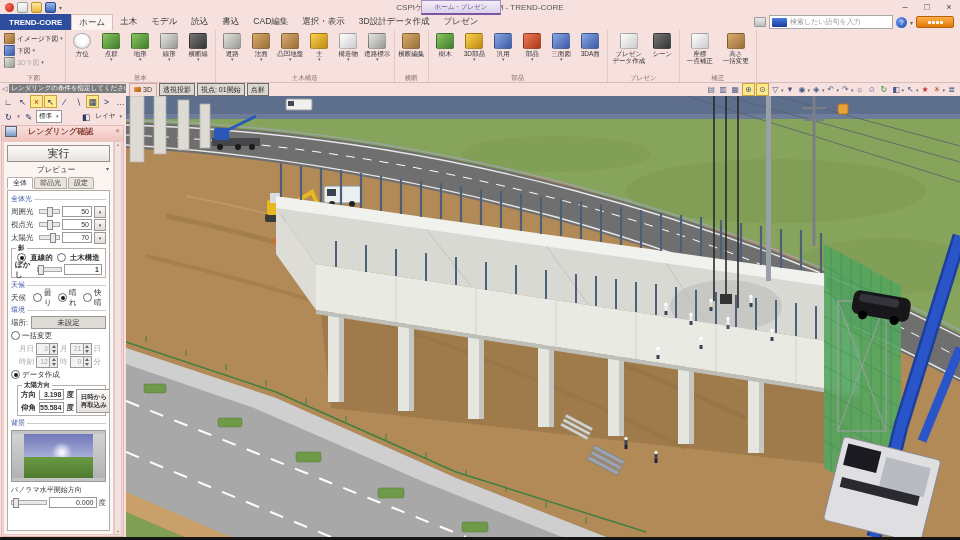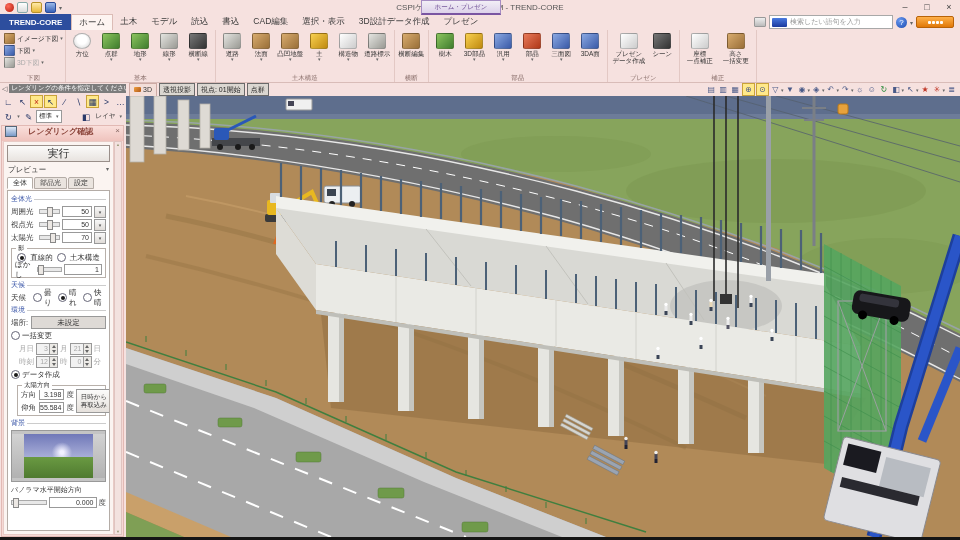--- a/index.html
+++ b/index.html
@@ -85,40 +85,40 @@
   .phead{height:15px;background:linear-gradient(#fadfdb,#efc3bd);display:flex;align-items:flex-start;gap:11px;padding:0 3px;
          color:#8a4238;font-weight:bold;font-size:8px;flex:none;}
   .pic{width:10px;height:9px;background:linear-gradient(#dfe9f6,#7a9ac8);border:1px solid #567;flex:none;}
   .pclose{margin-left:auto;color:#8a6a66;font-size:8px;font-weight:normal;}
   .pbodywrap{flex:1;display:flex;min-height:0;margin:0 1px 1px;}
   .pbody{flex:1;background:#fbf4f1;border:1px solid #e8cbc6;padding:3px;display:flex;flex-direction:column;gap:2px;overflow:hidden;}
   .pscroll{width:6px;background:#f3e2df;border:1px solid #e0c4c0;display:flex;flex-direction:column;justify-content:space-between;
            align-items:center;font-size:4px;color:#997;flex:none;}
   .runbtn{height:15px;background:linear-gradient(#fbfbfa,#e8e3df);border:1px solid #9a8f8a;display:flex;align-items:center;
           justify-content:center;font-size:11px;flex:none;}
-  .prevhdr{display:flex;font-size:7.5px;padding:1px 1px 0;flex:none;}
+  .prevhdr{display:flex;font-size:7.5px;padding:1px 1px 0;flex:none;margin-left:29px;}
   .prevhdr .pcaret{margin-left:auto;font-size:6px;color:#666;}
   .ptabs{display:flex;height:12px;flex:none;margin-bottom:-1px;position:relative;z-index:1;}
   .ptab{padding:0 5px;display:flex;align-items:center;border:1px solid #b4aca6;background:#eae4df;margin-right:1px;
         border-radius:2px 2px 0 0;font-size:7px;}
   .ptab.active{background:#fff;border-bottom:1px solid #fff;}
   .pcontent{flex:1;border:1px solid #b4aca6;background:#fff;padding:3px 3px 0;display:flex;flex-direction:column;gap:2px;min-height:0;overflow:hidden;}
   .sect{color:#3a56a8;font-size:7px;display:flex;align-items:center;gap:2px;flex:none;}
   .sect::after{content:"";flex:1;border-top:1px solid #ccc;}
   .lrow{display:flex;align-items:center;gap:2px;height:11px;flex:none;}
   .lbl{width:26px;flex:none;}
   .slider{flex:1;height:3px;background:#e8e8e8;border:1px solid #aaa;position:relative;min-width:12px;}
   .thumb{position:absolute;top:-3px;width:4px;height:8px;background:#ece8e4;border:1px solid #888;}
   .vbox{width:26px;height:9px;border:1px solid #999;background:#fff;font-size:7px;display:flex;align-items:center;
         justify-content:flex-end;padding-right:2px;flex:none;}
   .combo{width:10px;height:10px;border:1px solid #999;background:linear-gradient(#f8f8f8,#e0dcd8);font-size:5px;display:flex;
          align-items:center;justify-content:center;color:#555;flex:none;}
   .radio{width:7px;height:7px;border-radius:50%;border:1px solid #667;background:#fff;position:relative;flex:none;}
   .radio.sel::after{content:"";position:absolute;inset:1.5px;border-radius:50%;background:#1a1a1a;}
-  .groupbox{border:1px solid #b8b0aa;padding:3px 3px 2px;display:flex;flex-direction:column;gap:1px;position:relative;margin-top:3px;flex:none;}
+  .groupbox{border:1px solid #b8b0aa;padding:3px 3px 2px;display:flex;flex-direction:column;gap:1px;position:relative;margin-top:3px;flex:none;font-weight:bold;}
   .gtitle{position:absolute;top:-5px;left:4px;background:#fff;padding:0 2px;font-size:6.5px;}
   .disabled{color:#a8a8a8;}
   .spin{width:20px;height:10px;border:1px solid #999;background:#fff;display:flex;flex:none;}
   .spin.dis{background:#f2f2f2;}
   .sv{flex:1;text-align:right;padding-right:1px;font-size:7px;line-height:10px;}
   .arrows{width:7px;display:flex;flex-direction:column;border-left:1px solid #999;background:#eceae6;}
   .arrows span{flex:1;display:flex;align-items:center;justify-content:center;}
   .tri-u{width:0;height:0;border-left:2px solid transparent;border-right:2px solid transparent;border-bottom:3px solid #666;}
   .tri-d{width:0;height:0;border-left:2px solid transparent;border-right:2px solid transparent;border-top:3px solid #666;}
   .placebtn{flex:1;height:11px;background:#dedad6;border:1px solid #999;display:flex;align-items:center;justify-content:center;}

